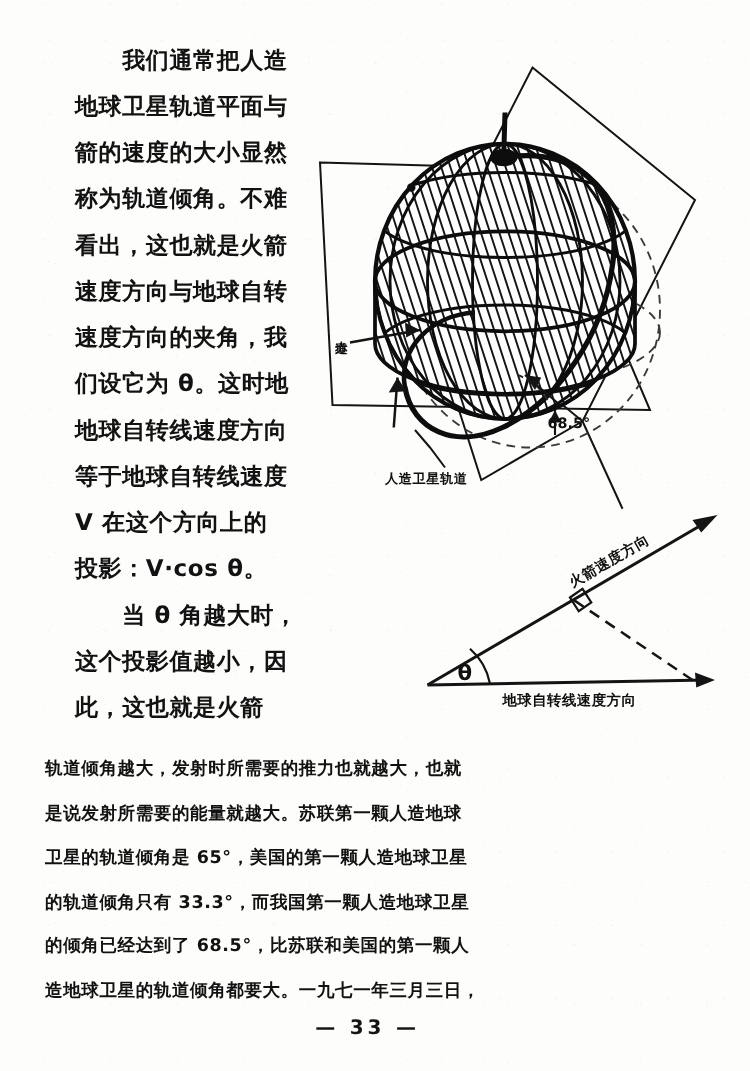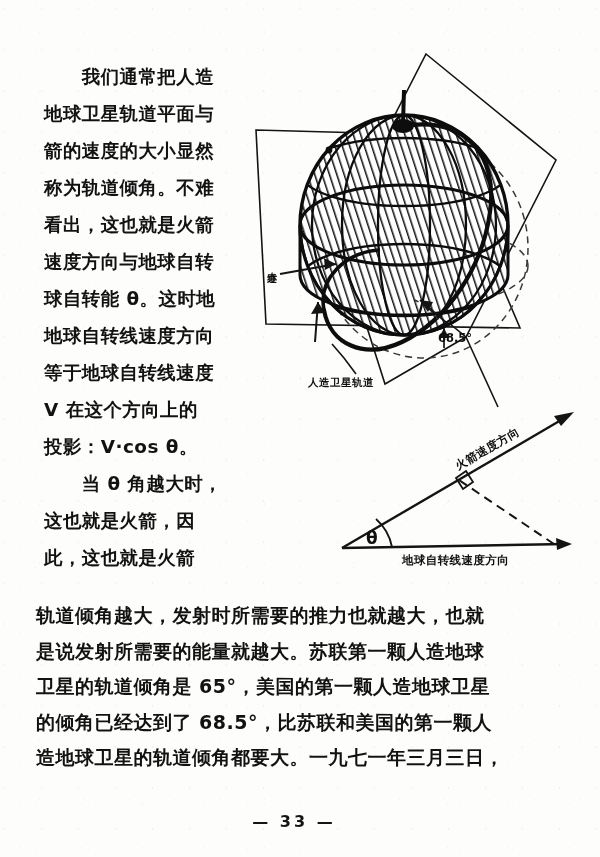--- a/index.html
+++ b/index.html
@@ -36,37 +36,36 @@
   
   .cn {
     font-family: "DejaVu Sans", "Liberation Sans", sans-serif;
     font-weight: 700;
     letter-spacing: .5px;
     color: #121212;
   }
 
   #left-col {
     position: absolute;
-    left: 44px;
+    left: 60px;
     top: 30px;
     width: 222px;
     font-size: 18.4px;
     line-height: 37px;
     text-align: justify;
     z-index: 10;
-    margin-top: 28px;
   }
   #left-col .ln { white-space: pre; display: block; }
 
   #bottom-para {
     position: absolute;
     left: 36px;
     top: 598px;
     width: 536px;
-    font-size: 19px;
+    font-size: 14px;
     line-height: 35.6px;
     z-index: 10;
   }
   #bottom-para .ln { white-space: pre; display: block; }
 
   .mathv {
     font-family: "Liberation Serif", serif;
     font-weight: 700;
     font-style: normal;
   }
@@ -115,27 +114,28 @@
 
 <div id="page">
 
   <div id="left-col" class="cn">
     <span class="ln">　　我们通常把人造</span>
     <span class="ln">地球卫星轨道平面与</span>
     <span class="ln">箭的速度的大小显然</span>
     <span class="ln">称为轨道倾角。不难</span>
     <span class="ln">看出，这也就是火箭</span>
     <span class="ln">速度方向与地球自转</span>
-    <span class="ln">球自转能 θ。这时地</span>
+    <span class="ln">速度方向的夹角，我</span>
+    <span class="ln">们设它为 θ。这时地</span>
     <span class="ln">地球自转线速度方向</span>
     <span class="ln">等于地球自转线速度</span>
     <span class="ln">V 在这个方向上的</span>
     <span class="ln">投影：V·cos θ。</span>
     <span class="ln">　　当 θ 角越大时，</span>
-    <span class="ln">这也就是火箭，因</span>
+    <span class="ln">这个投影值越小，因</span>
     <span class="ln">此，这也就是火箭</span>
   </div>
 
   <div id="fig-globe">
     <svg width="348" height="356" viewBox="0 0 348 356">
       <defs>
 
         <pattern id="hatch" width="7" height="7" patternUnits="userSpaceOnUse" patternTransform="rotate(-18)">
           <rect width="7" height="7" fill="#ffffff"></rect>
           <line x1="0" y1="0" x2="0" y2="7" stroke="#141414" stroke-width="3.1"></line>
@@ -225,20 +225,21 @@
       <text class="fig-label" x="128" y="62" font-size="11.5" letter-spacing="0.5" transform="rotate(-30 128 62)">火箭速度方向</text>
 
       <text class="fig-label" x="72" y="156" font-size="11.5" letter-spacing="0.4">地球自转线速度方向</text>
     </svg>
   </div>
 
   <div id="bottom-para" class="cn">
     <span class="ln">轨道倾角越大，发射时所需要的推力也就越大，也就</span>
     <span class="ln">是说发射所需要的能量就越大。苏联第一颗人造地球</span>
     <span class="ln">卫星的轨道倾角是 65°，美国的第一颗人造地球卫星</span>
+    <span class="ln">的轨道倾角只有 33.3°，而我国第一颗人造地球卫星</span>
     <span class="ln">的倾角已经达到了 68.5°，比苏联和美国的第一颗人</span>
     <span class="ln">造地球卫星的轨道倾角都要大。一九七一年三月三日，</span>
   </div>
 
   <div id="page-no">— 33 —</div>
 
   <div id="grain"></div>
 </div>
 
 </body></html>

